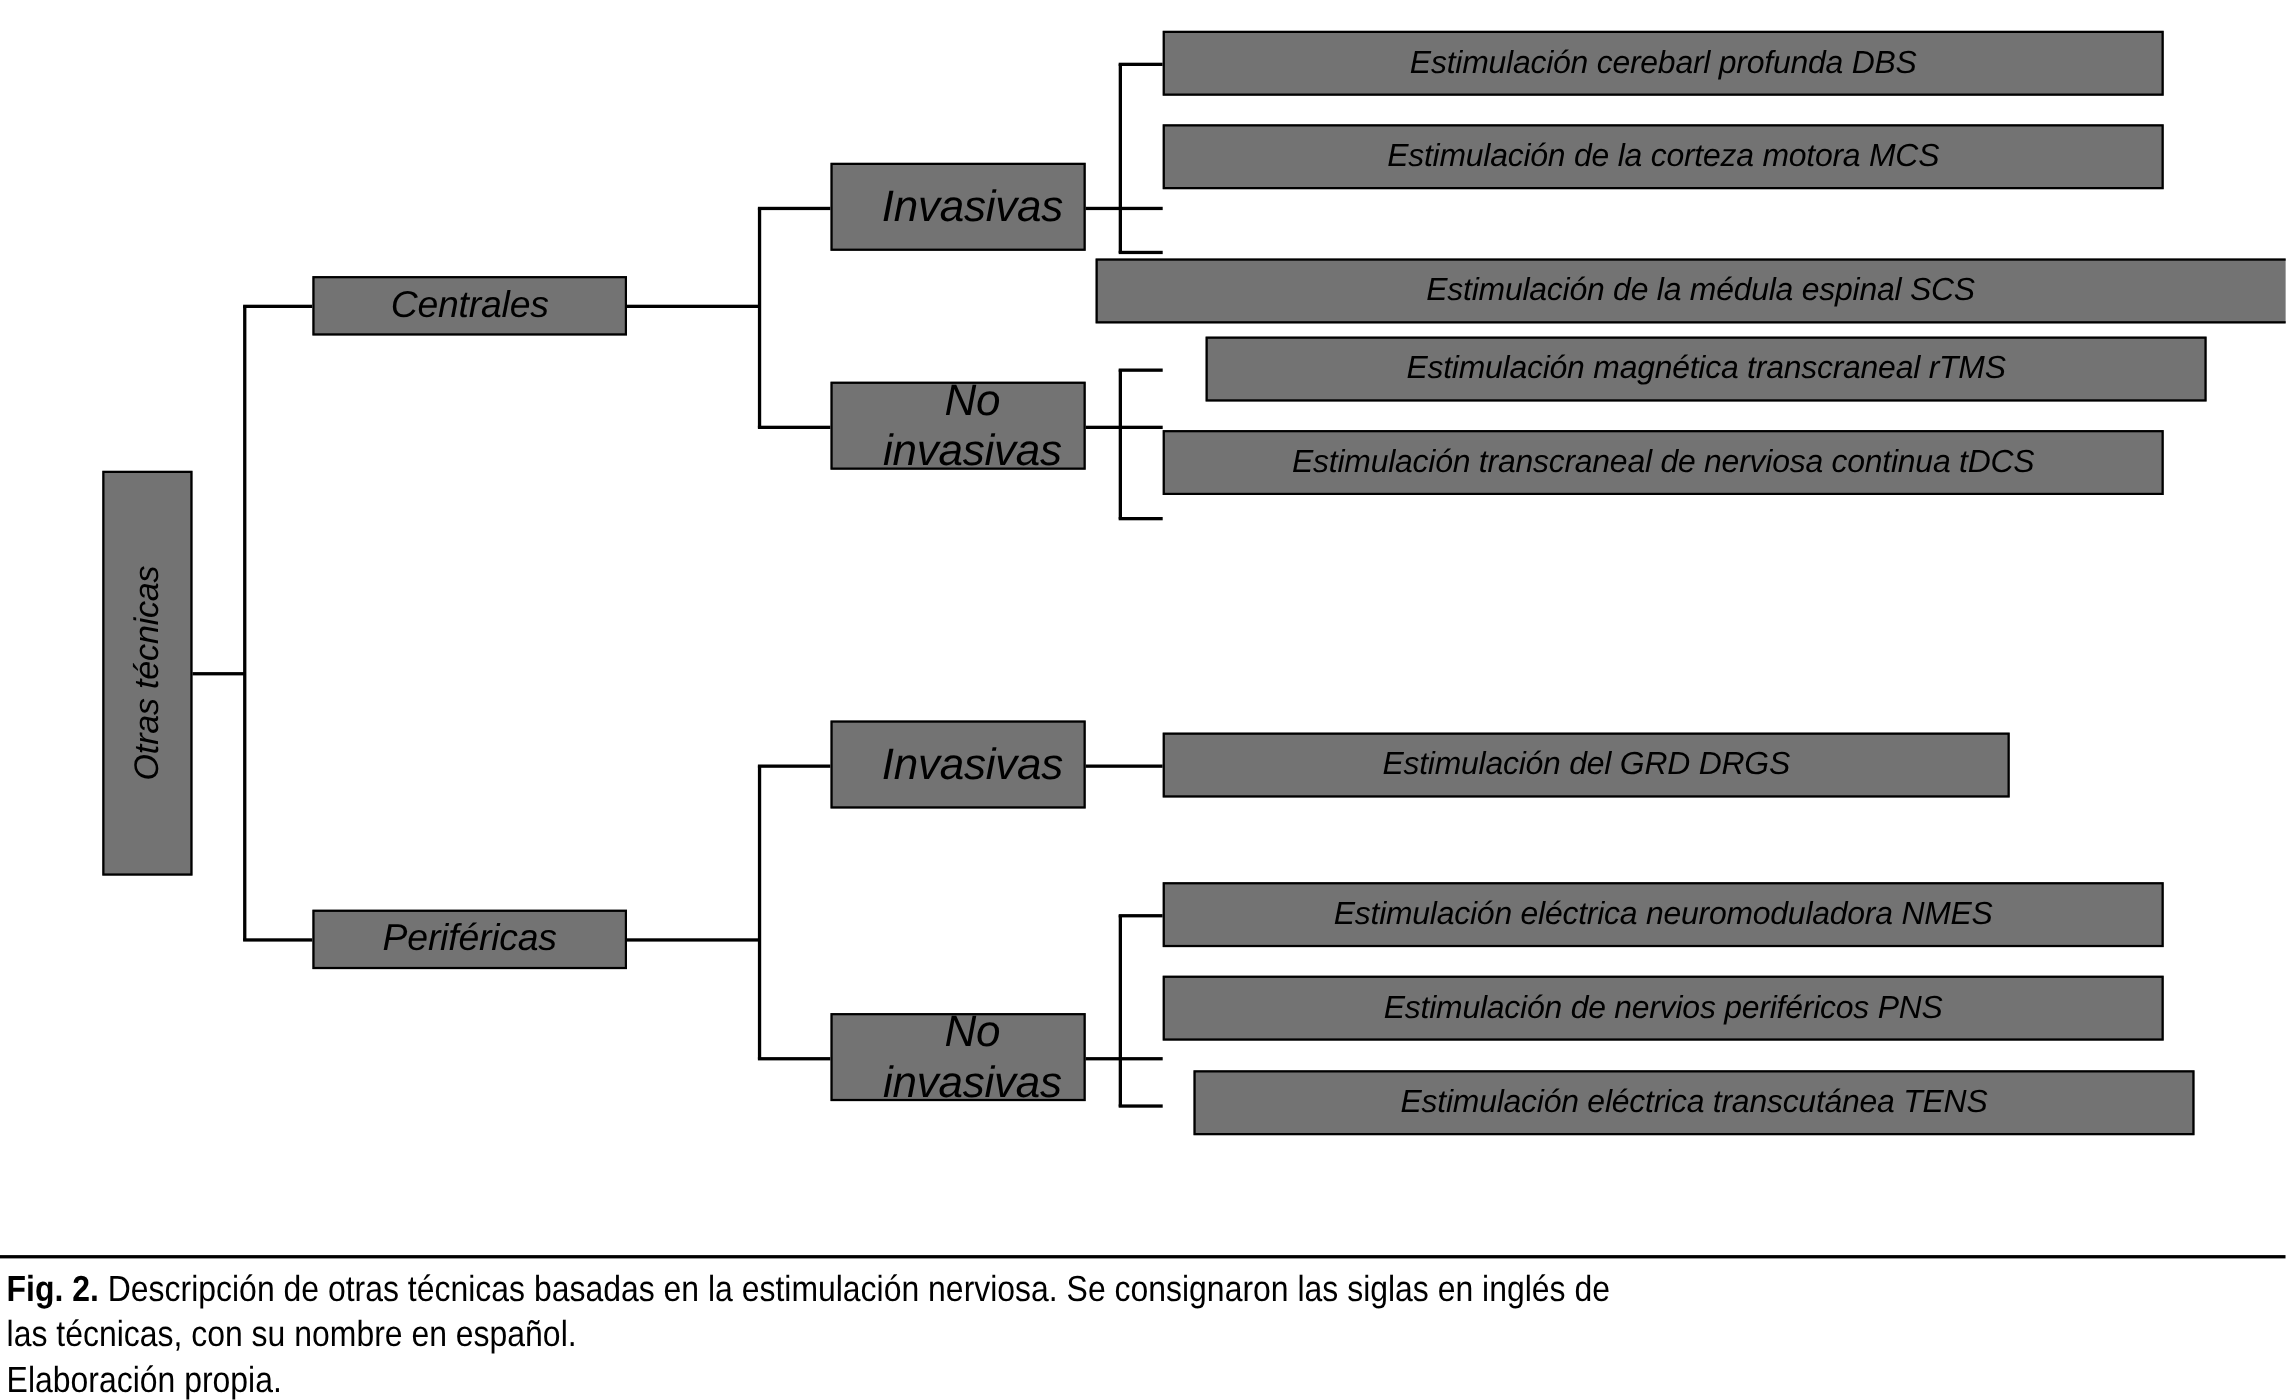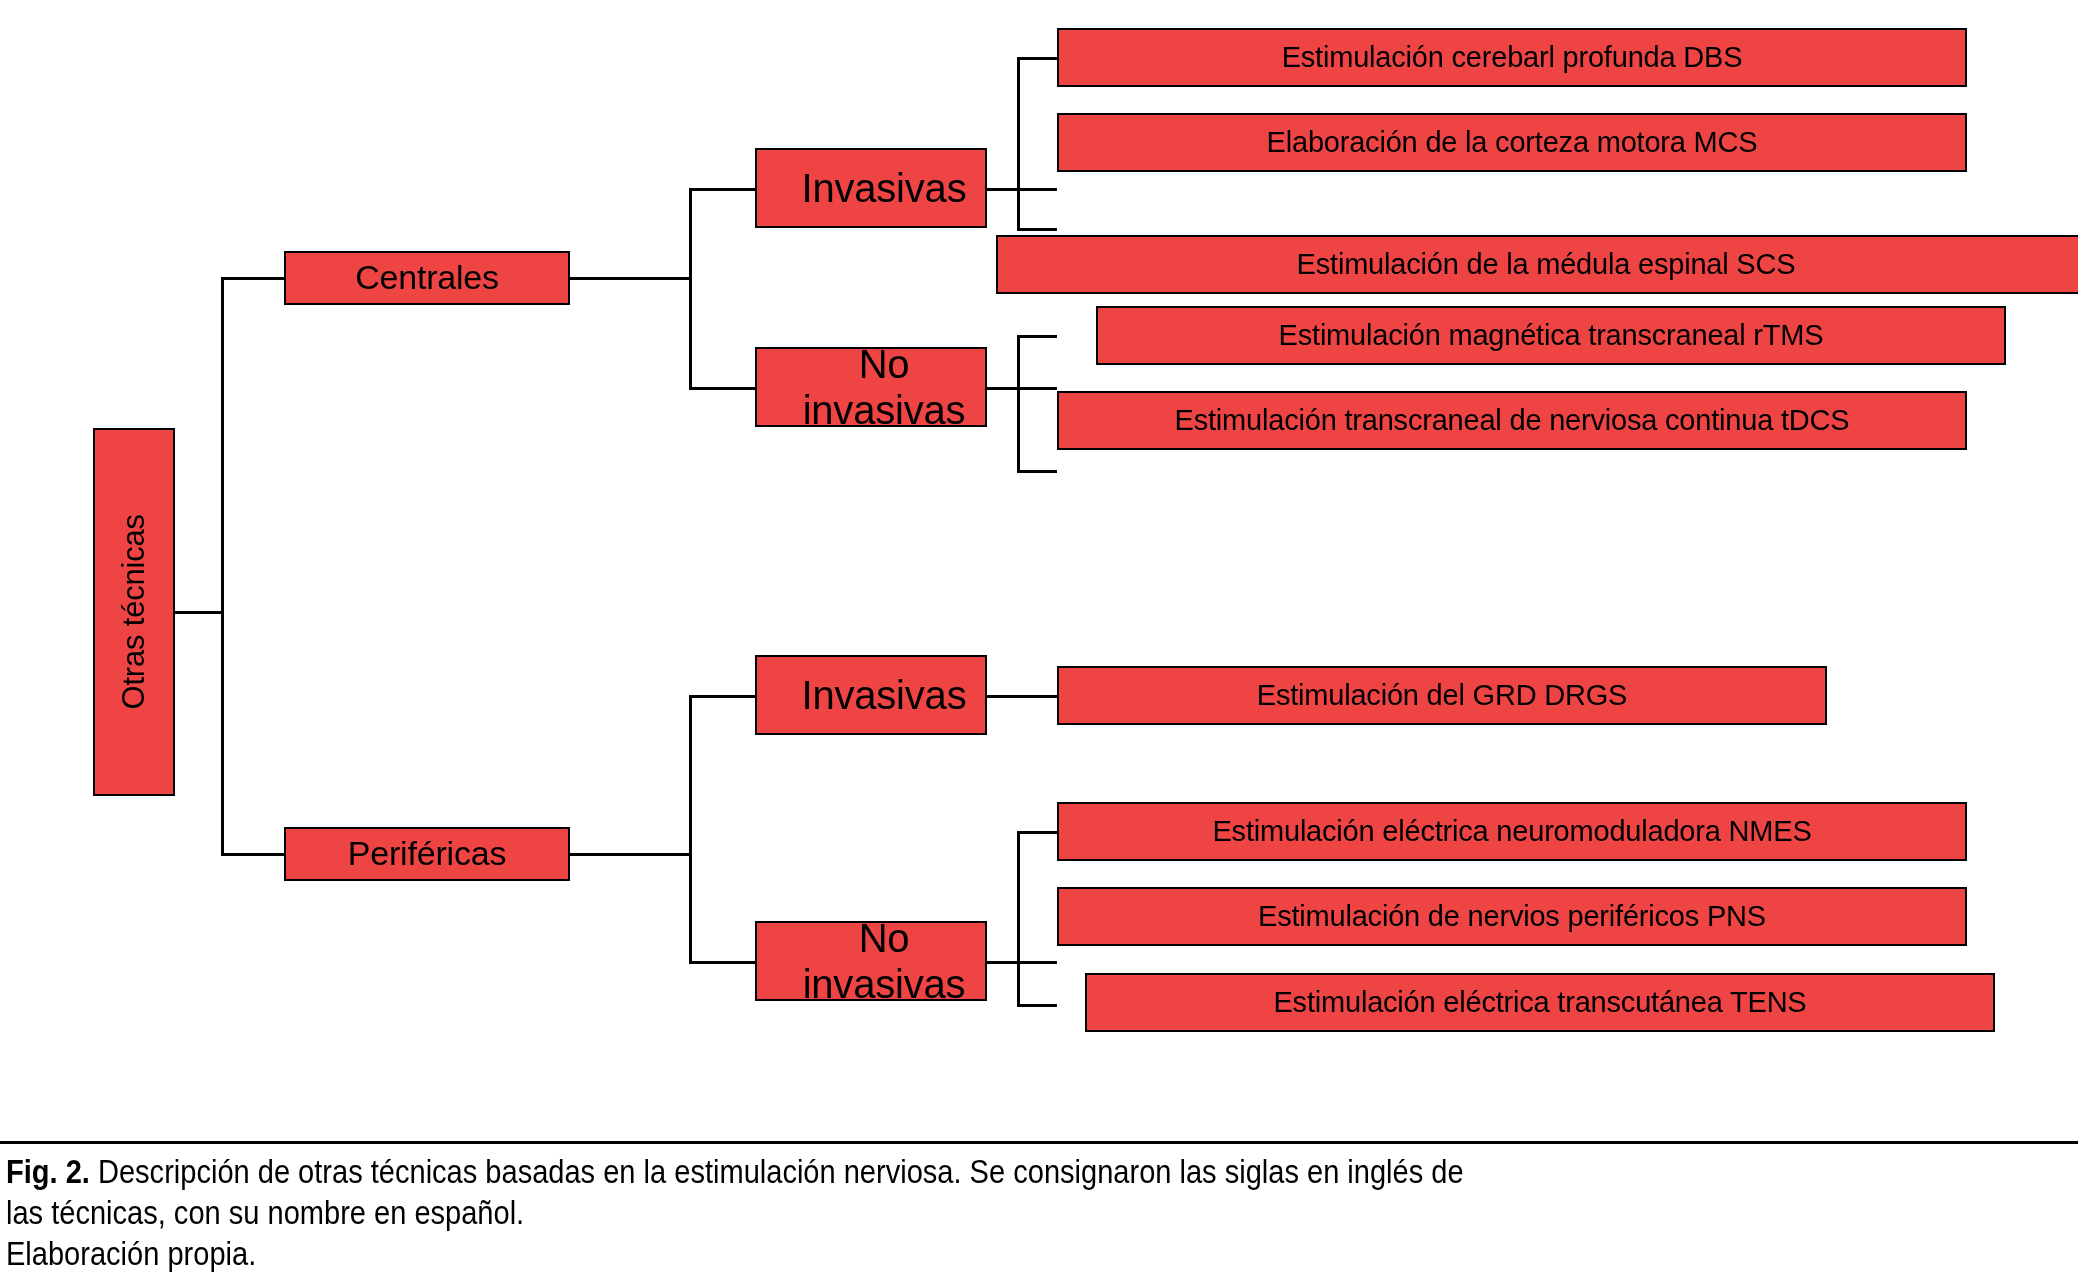--- a/index.html
+++ b/index.html
@@ -22,30 +22,31 @@
     position: absolute;
     left: 0;
     top: 0;
     width: 2078px;
     height: 1140px;
   }
   .node {
     position: absolute;
     box-sizing: border-box;
     border: 2.5px solid #000000;
-    background: #ef4444;
+    background: #737373;
     display: flex;
     align-items: center;
     justify-content: center;
     text-align: center;
     font-family: "Liberation Sans", "DejaVu Sans", sans-serif;
     font-size: 30px;
     line-height: 1.15;
     color: #000000;
     letter-spacing: -0.2px;
+    font-style: italic;
   }
   .node.root {
     font-size: 31px;
   }
   .node.root .vtext {
     display: block;
     transform: rotate(-90deg);
     white-space: nowrap;
   }
   .node.level2 {
@@ -131,21 +132,21 @@
 
     <div class="connector h" style="left:987px; top:188px; width:70px;"></div>
     <div class="connector v" style="left:1017px; top:58px; height:172px;"></div>
     <div class="connector h" style="left:1017px; top:57px; width:40px;"></div>
     <div class="connector h" style="left:1017px; top:228px; width:40px;"></div>
 
     <div class="node leaf" style="left:1057px; top:28px; width:910px; height:59px;">
       <span>Estimulación cerebarl profunda DBS</span>
     </div>
     <div class="node leaf" style="left:1057px; top:113px; width:910px; height:59px;">
-      <span>Elaboración de la corteza motora MCS</span>
+      <span>Estimulación de la corteza motora MCS</span>
     </div>
     <div class="node leaf" style="left:996px; top:199px; width:1100px; height:59px;margin-top:36px;">
       <span>Estimulación de la médula espinal SCS</span>
     </div>
 
     <div class="connector h" style="left:987px; top:387px; width:70px;"></div>
     <div class="connector v" style="left:1017px; top:336px; height:136px;"></div>
     <div class="connector h" style="left:1017px; top:335px; width:40px;"></div>
     <div class="connector h" style="left:1017px; top:470px; width:40px;"></div>
 

